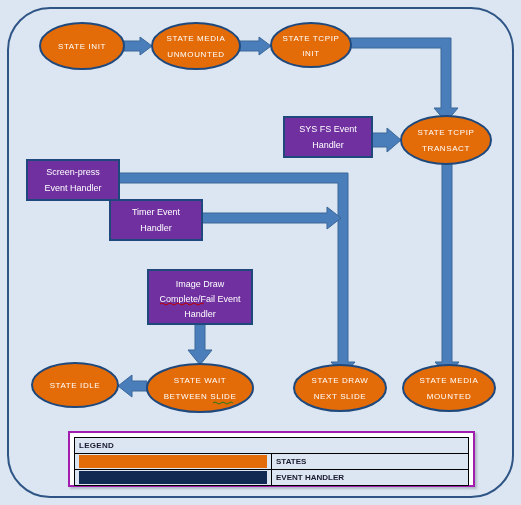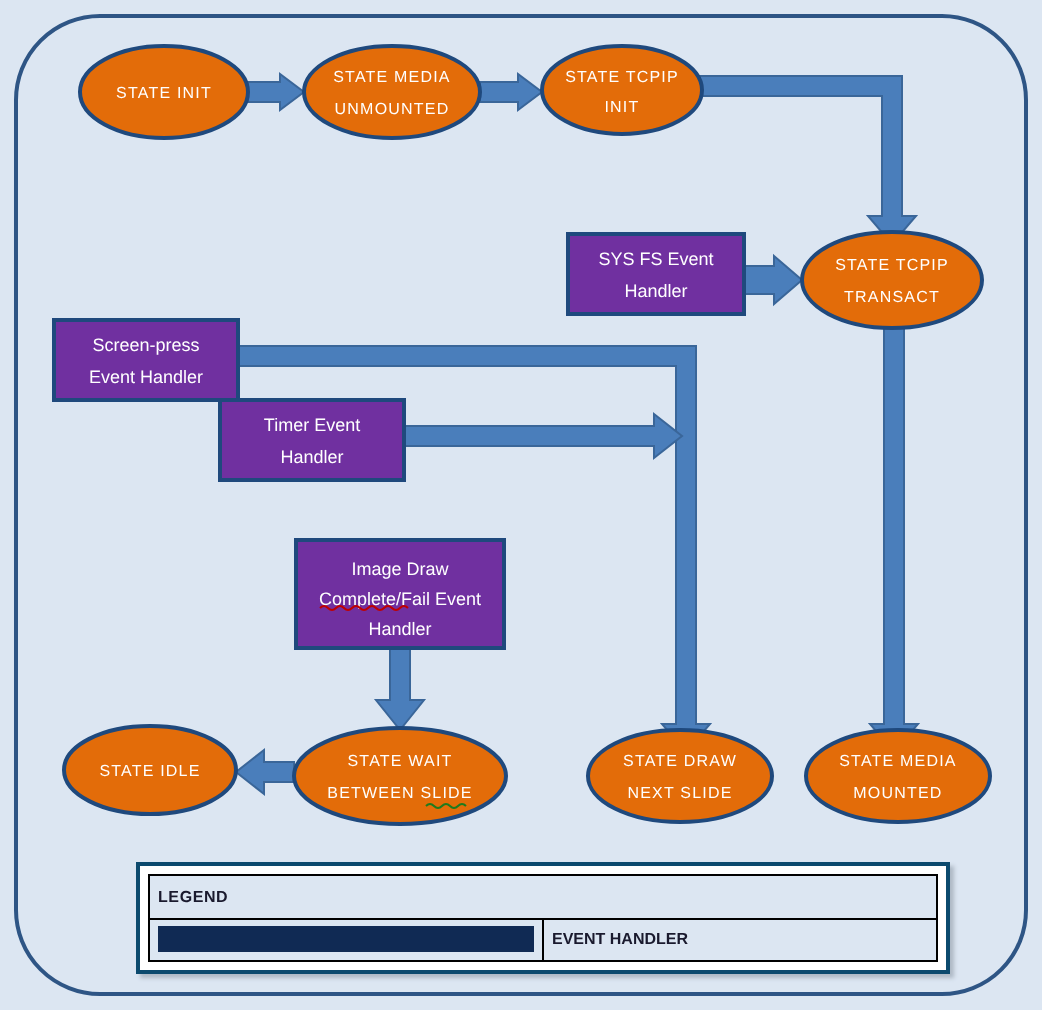--- a/index.html
+++ b/index.html
@@ -40,21 +40,21 @@
     font-size: 9px;
     fill: #ffffff;
     text-anchor: middle;
     dominant-baseline: middle;
   }
   
   #legend {
     position: absolute;
     box-sizing: border-box;
     background: #ffffff;
-    border: 2px solid #0c4a6e;
+    border: 2px solid #a21caf;
     box-shadow: 2px 2px 2px rgba(120,130,145,0.45);
   }
   #legend-inner {
     box-sizing: border-box;
     width: 100%;
     height: 100%;
     padding: 4px;
   }
   table.legend-table {
     border-collapse: collapse;
@@ -198,20 +198,26 @@
       </g>
     </g>
   </svg>
 
   <div id="legend" style="left:68px; top:431px; width:407px; height:56px;">
     <div id="legend-inner">
       <table class="legend-table">
         <tbody>
             <tr>
           <td class="legend-head" colspan="2">LEGEND</td>
+        </tr>
+        <tr>
+          <td class="swatch-cell">
+            <span class="swatch" style="background:#E36C09;"></span>
+          </td>
+          <td>STATES</td>
         </tr>
         <tr>
           <td class="swatch-cell">
             <span class="swatch" style="background:#102A54;"></span>
           </td>
           <td>EVENT HANDLER</td>
         </tr>
       </tbody>
         </table>
     </div>

